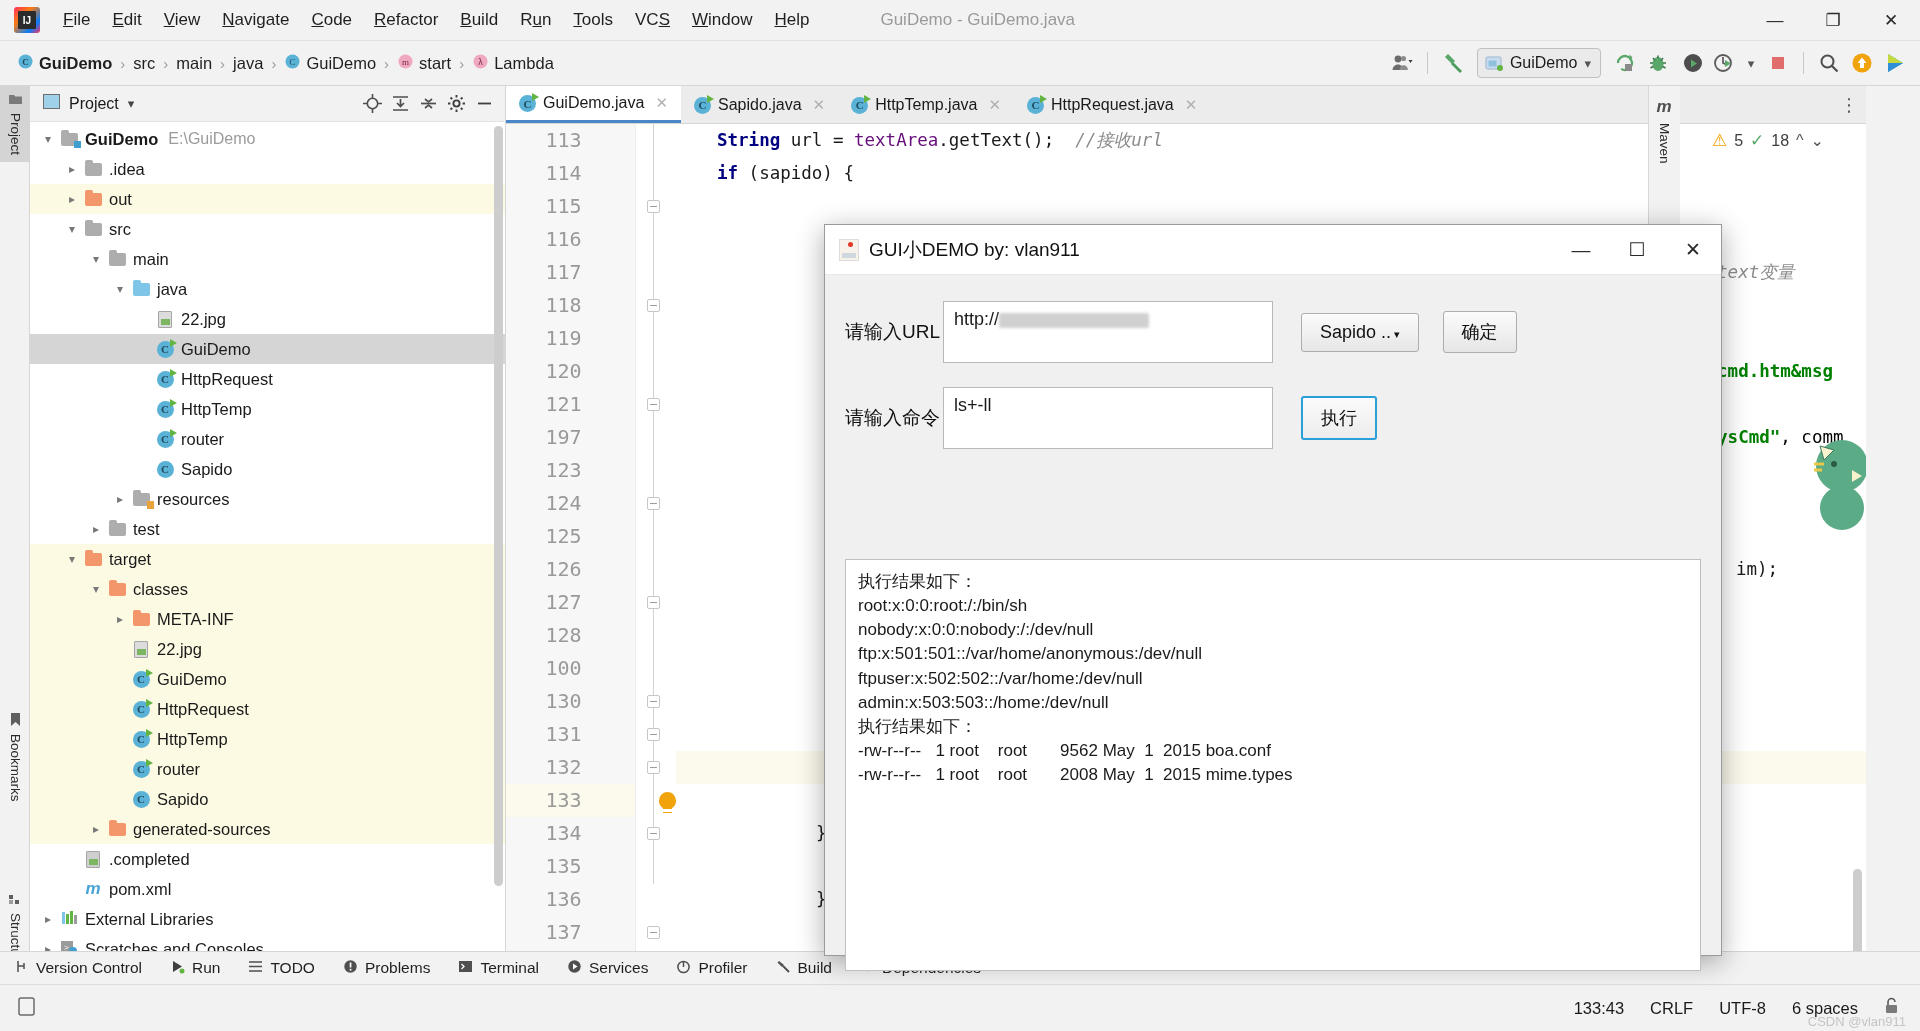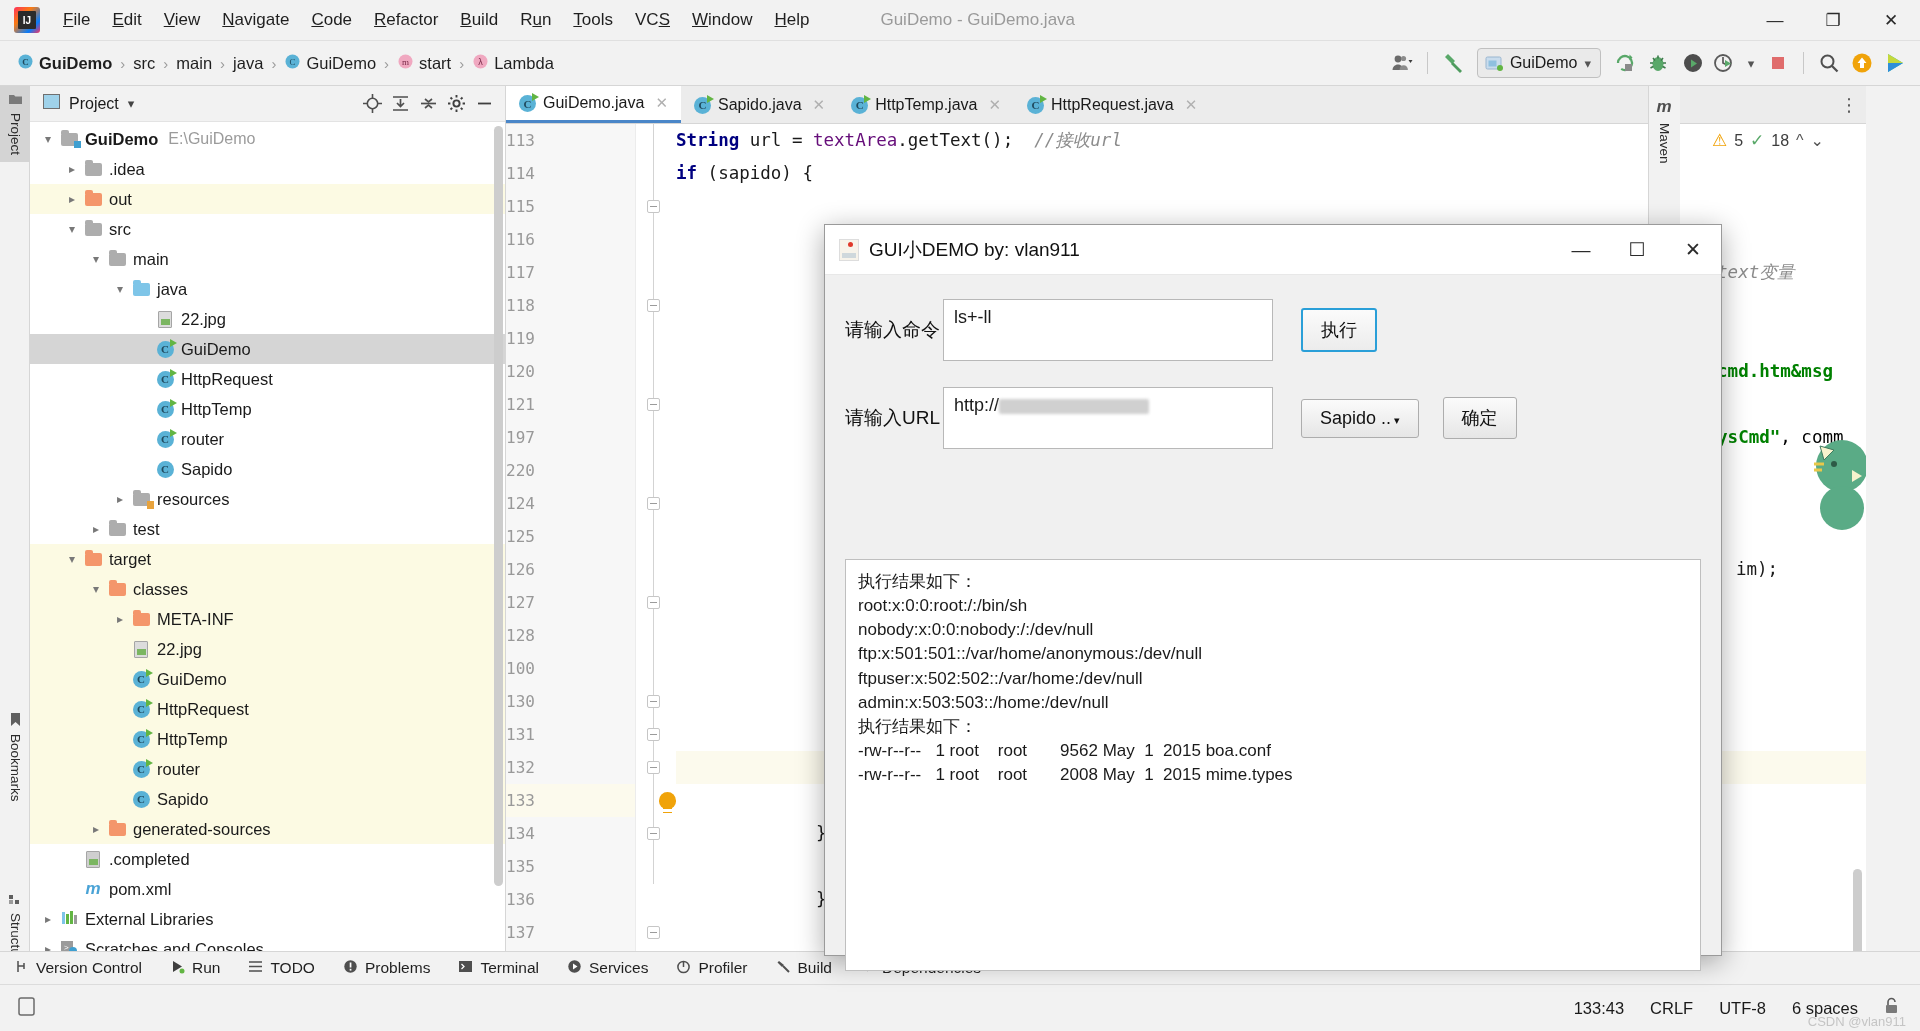--- a/index.html
+++ b/index.html
@@ -125,36 +125,36 @@
   .tabs-more { margin-left: auto; width: 34px; display:flex; align-items:center; justify-content:center; color:#555; font-size: 18px;}
   .codewrap { position: absolute; top: 38px; left: 0; right: 0; bottom: 0; background: #fff; overflow: hidden; }
   .inspect {
     position: absolute; right: 42px; top: 6px; display: flex; align-items: center; gap: 7px;
     font-size: 16px; color: #3d3d3d; z-index: 6;
   }
   .gutter {
     position: absolute; left: 0; top: 0; width: 130px; height: 100%;
     background: #f7f7f7; border-right: 1px solid #ececec;
   }
-  .gline { height: 33px; line-height: 33px; text-align: left; padding-right: 14px;
-    font-family: "DejaVu Sans Mono", monospace; font-size: 16px; color: #999; }
+  .gline { height: 33px; line-height: 33px; text-align: center; padding-right: 14px;
+    font-family: "DejaVu Sans Mono", monospace; font-size: 20px; color: #999; }
   .gline.cur { background: #fcfaed; }
   .foldcol { position: absolute; left: 130px; top: 0; width: 40px; height: 100%; background: #fff; }
   .foldmark { position: absolute; left: 11px; width: 13px; height: 13px; border: 1px solid #c6c6c6; background:#fff; border-radius: 2px;}
   .foldmark::after { content:""; position: absolute; left:2px; top:5px; width:7px; height:1px; background:#9b9b9b;}
   .foldline { position: absolute; left: 17px; width: 1px; background: #d3d3d3; }
   .bulb { position:absolute; left: 23px; width: 17px; height: 17px; border-radius: 50% 50% 45% 45%; background:#f0a30a; }
   .bulb::after { content:""; position:absolute; left:4px; bottom:-4px; width:9px; height:3px; border-top:1px solid #f0a30a; border-bottom:1px solid #f0a30a;}
   .codearea {
     position: absolute; left: 170px; top: 0; right: 0; bottom: 0;
     font-family: "DejaVu Sans Mono", monospace; font-size: 17.5px;
   }
   .cl { height: 33px; line-height: 33px; white-space: pre; }
   .cl.cur { background: #fcfaed; }
-  .kw { color: #000080; font-weight: bold; }
+  .kw { color: #000080; font-weight: bold; margin-left: 41px; }
   .str { color: #008000; font-weight: bold; }
   .num { color: #0000ff; }
   .cmt { color: #8c8c8c; font-style: italic; }
   .field { color: #660e7a; }
   .hint { background: #ececec; color: #8c8c8c; font-size: 15px; padding: 1px 4px; border-radius: 3px;}
   .sq { text-decoration: underline wavy #b9c8a8; text-decoration-skip-ink: none;}
 
   .editor-scroll { position:absolute; right:4px; top: 745px; width: 9px; height: 105px; background:#cdcdcd; border-radius:5px;}
 
   
@@ -731,21 +731,21 @@
           <div class="gline">113</div>
           <div class="gline">114</div>
           <div class="gline">115</div>
           <div class="gline">116</div>
           <div class="gline">117</div>
           <div class="gline">118</div>
           <div class="gline">119</div>
           <div class="gline">120</div>
           <div class="gline">121</div>
           <div class="gline">197</div>
-          <div class="gline">220</div>
+          <div class="gline">123</div>
           <div class="gline">124</div>
           <div class="gline">125</div>
           <div class="gline">126</div>
           <div class="gline">127</div>
           <div class="gline">128</div>
           <div class="gline">100</div>
           <div class="gline">130</div>
           <div class="gline">131</div>
           <div class="gline">132</div>
           <div class="gline cur">133</div>
@@ -835,31 +835,31 @@
       <span class="dlg-ico"></span>
       <span class="t">GUI小DEMO  by: vlan911</span>
       <span class="dlg-wbtns">
         <span class="dlg-wb">—</span>
         <span class="dlg-wb">☐</span>
         <span class="dlg-wb close">✕</span>
       </span>
     </div>
     <div class="dlg-body">
 
-      <div class="frow" style="padding-top:24px;">
-        <span class="flabel">请输入命令</span>
-        <span class="finput" style="width:330px;height:62px;">ls+-ll</span>
-        <span class="swing-btn focus" style="margin-left:28px;">执行</span>
-      </div>
-
       <div class="frow" style="padding-top:26px;">
         <span class="flabel">请输入URL</span>
         <span class="finput" style="width:330px;height:62px;"><span>http://</span><span class="redact" style="width:150px;"></span></span>
         <span class="swing-btn" style="margin-left:28px;"><span>Sapido ..</span><span style="font-size:11px;margin-left:3px;">▾</span></span>
         <span class="swing-btn" style="margin-left:24px;">确定</span>
+      </div>
+
+      <div class="frow" style="padding-top:24px;">
+        <span class="flabel">请输入命令</span>
+        <span class="finput" style="width:330px;height:62px;">ls+-ll</span>
+        <span class="swing-btn focus" style="margin-left:28px;">执行</span>
       </div>
 
       <div class="dlg-output">执行结果如下：
 root:x:0:0:root:/:/bin/sh
 nobody:x:0:0:nobody:/:/dev/null
 ftp:x:501:501::/var/home/anonymous:/dev/null
 ftpuser:x:502:502::/var/home:/dev/null
 admin:x:503:503::/home:/dev/null
 执行结果如下：
 -rw-r--r--   1 root    root       9562 May  1  2015 boa.conf

